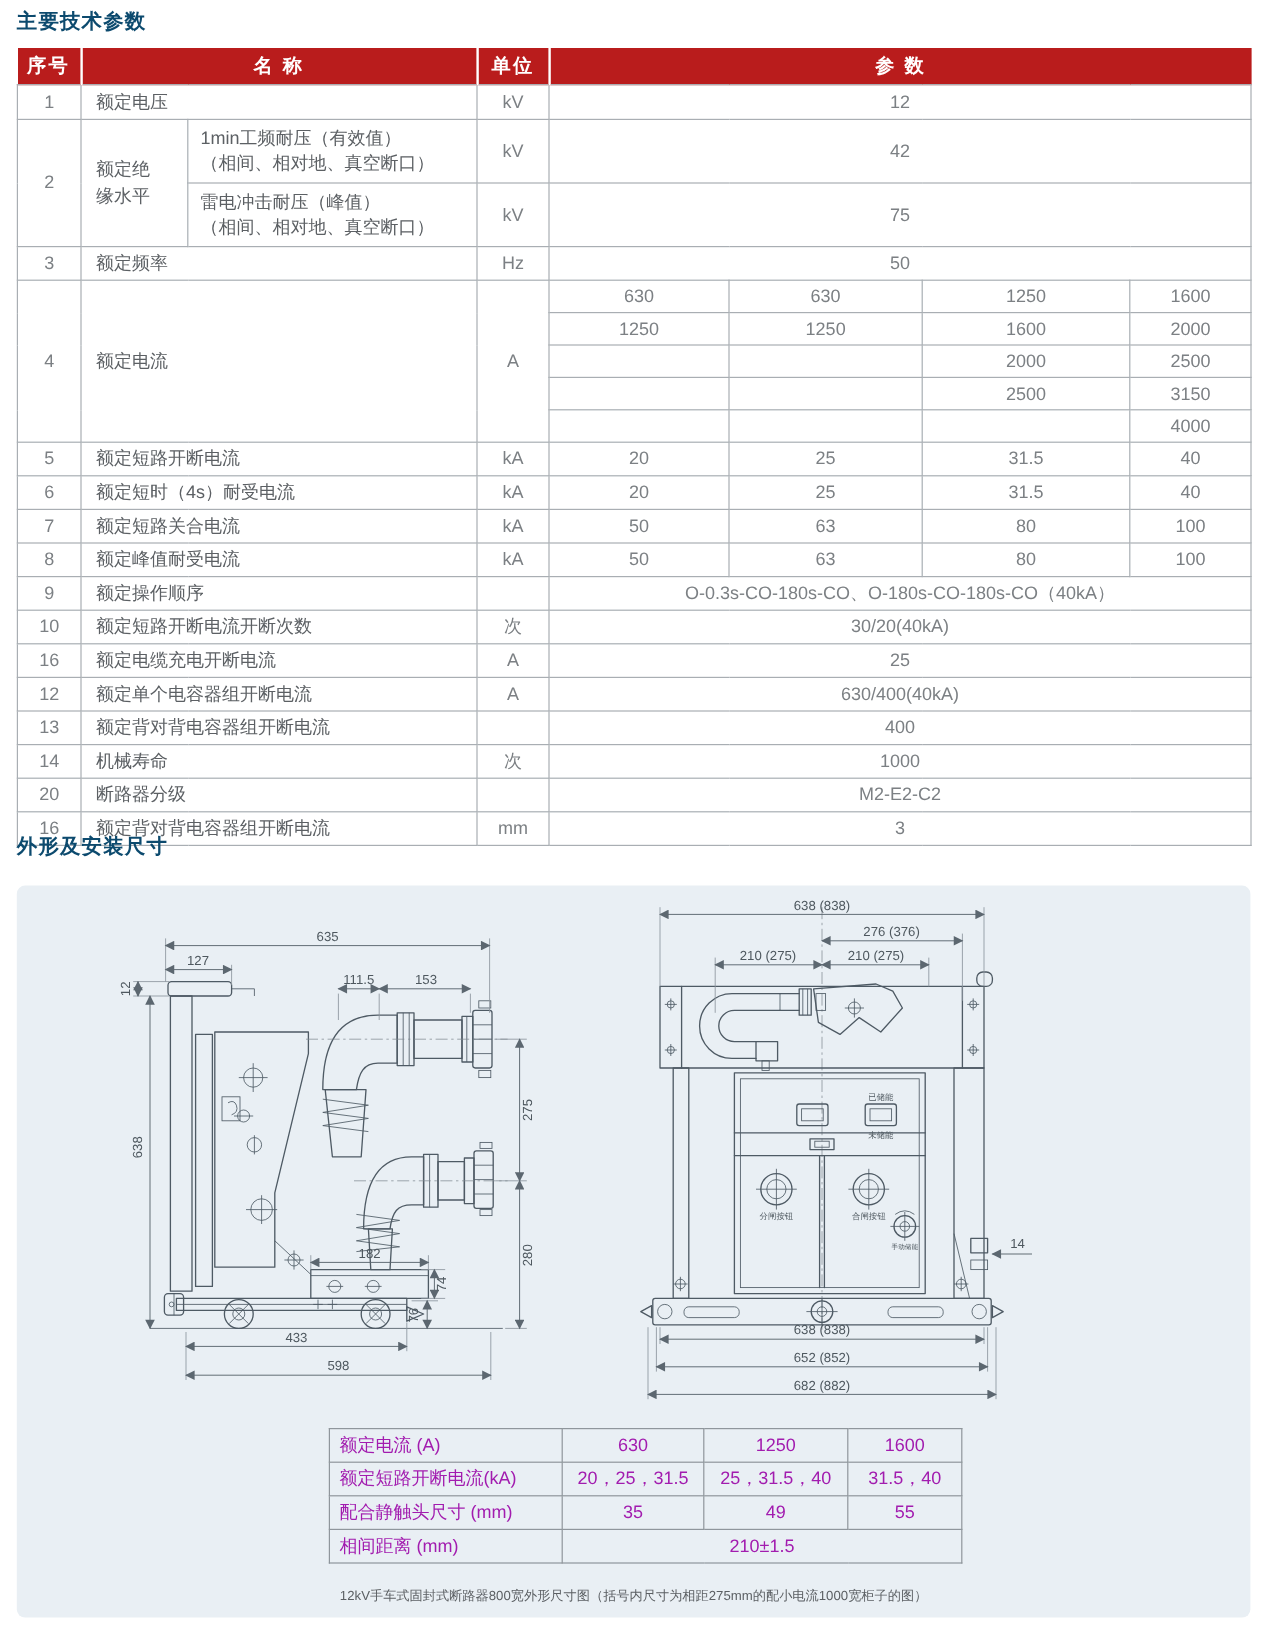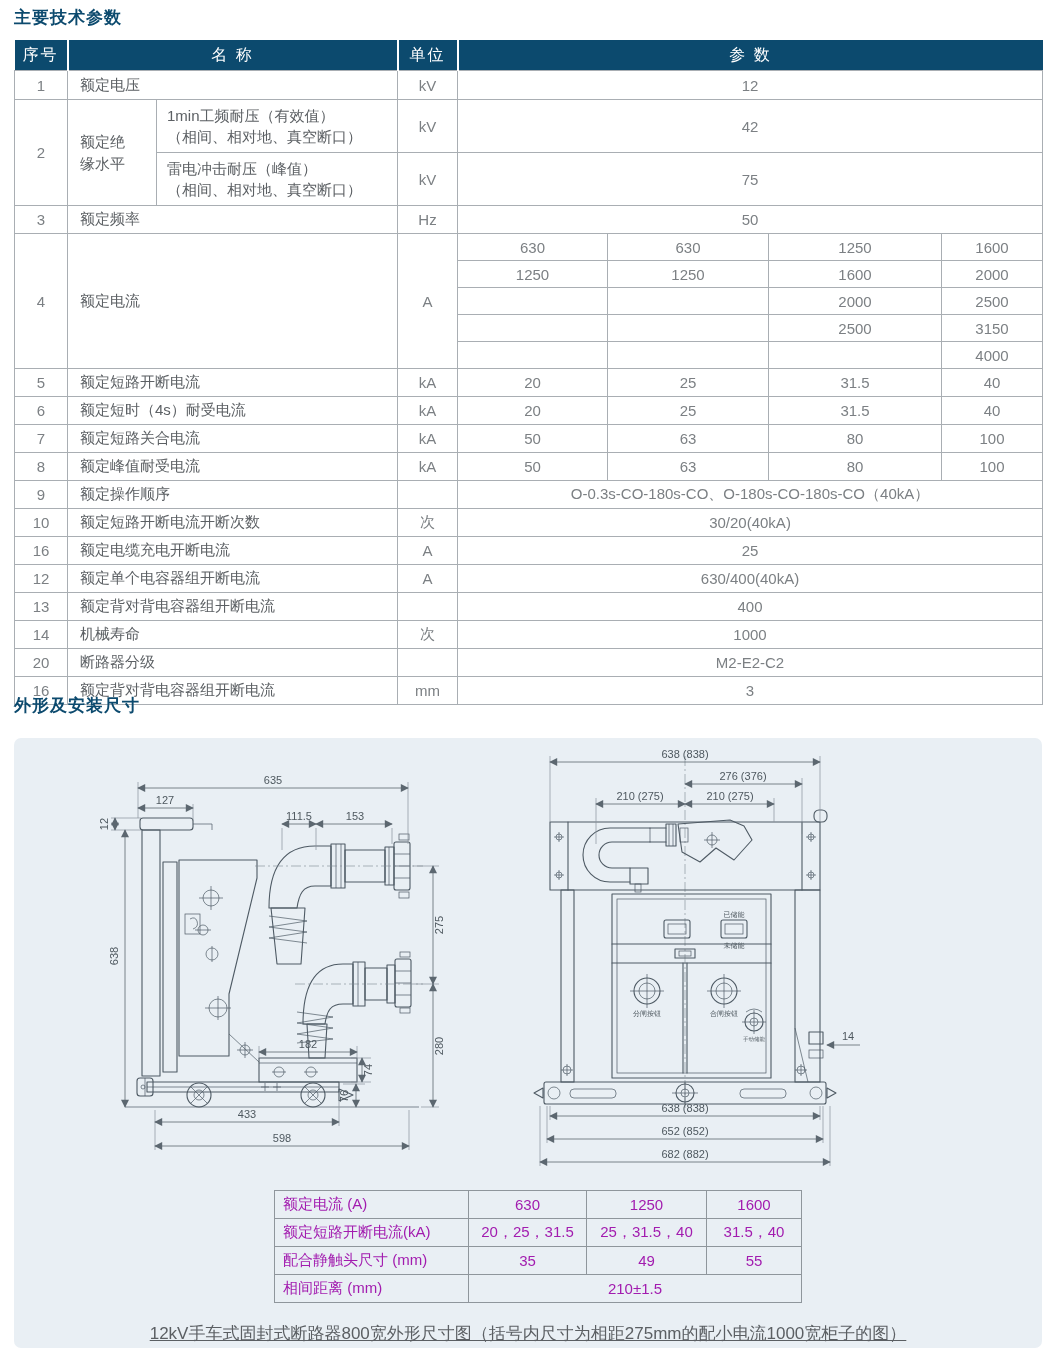--- a/index.html
+++ b/index.html
@@ -14,21 +14,21 @@
   }
   #title1{top:6px;}
   #title2{top:694px;}
 
   
   table.mt{
     position:absolute;left:14px;top:40px;width:1028px;
     border-collapse:collapse;table-layout:fixed;
   }
   .mt th{
-    background:#0c4a6e;color:#ffffff;font-weight:normal;font-size:16px;
+    background:#b91c1c;color:#ffffff;font-weight:bold;font-size:16px;
     height:28px;border:0;border-right:2px solid #ffffff;letter-spacing:2px;
   }
   .mt th:last-child{border-right:0;}
   .mt td{
     border:1px solid #a9aeb3;font-size:15px;color:#5c6064;
     text-align:center;vertical-align:middle;padding:0;
     overflow:hidden;white-space:nowrap;
   }
   .mt td.name{text-align:left;padding-left:12px;}
   .mt td.name2{text-align:left;padding-left:10px;white-space:normal;line-height:1.4;}
@@ -61,21 +61,21 @@
     border-collapse:collapse;table-layout:fixed;
   }
   .st td{
     border:1px solid #8f969c;height:27px;font-size:15px;color:#a21caf;
     text-align:center;vertical-align:middle;padding:0;white-space:nowrap;overflow:hidden;
   }
   .st td.lbl{text-align:left;padding-left:8px;}
 
   #caption{
     position:absolute;left:0;top:584px;width:100%;text-align:center;
-    font-size:17px;color:#5b5f63;text-decoration:underline;
+    font-size:11px;color:#5b5f63;
   }
 </style>
 </head>
 <body>
 
 <div id="title1" class="sec-title">主要技术参数</div>
 
 <table class="mt">
   <colgroup>
     <col style="width:53px">

